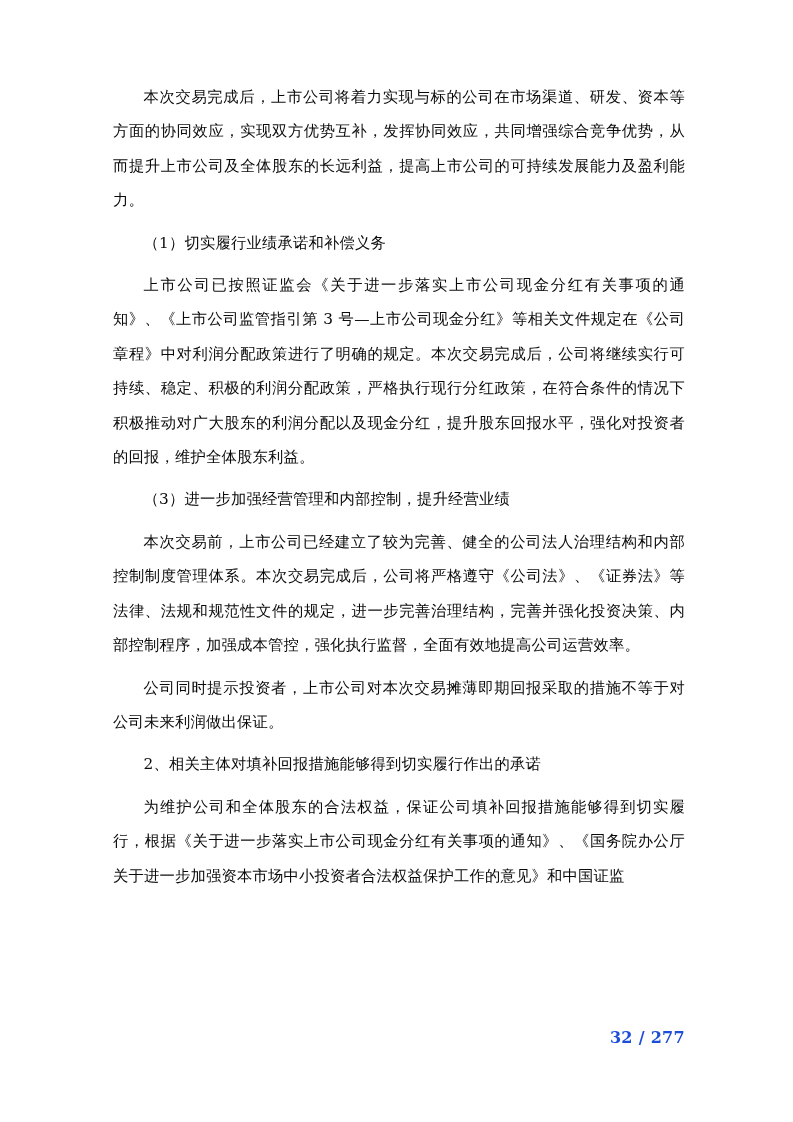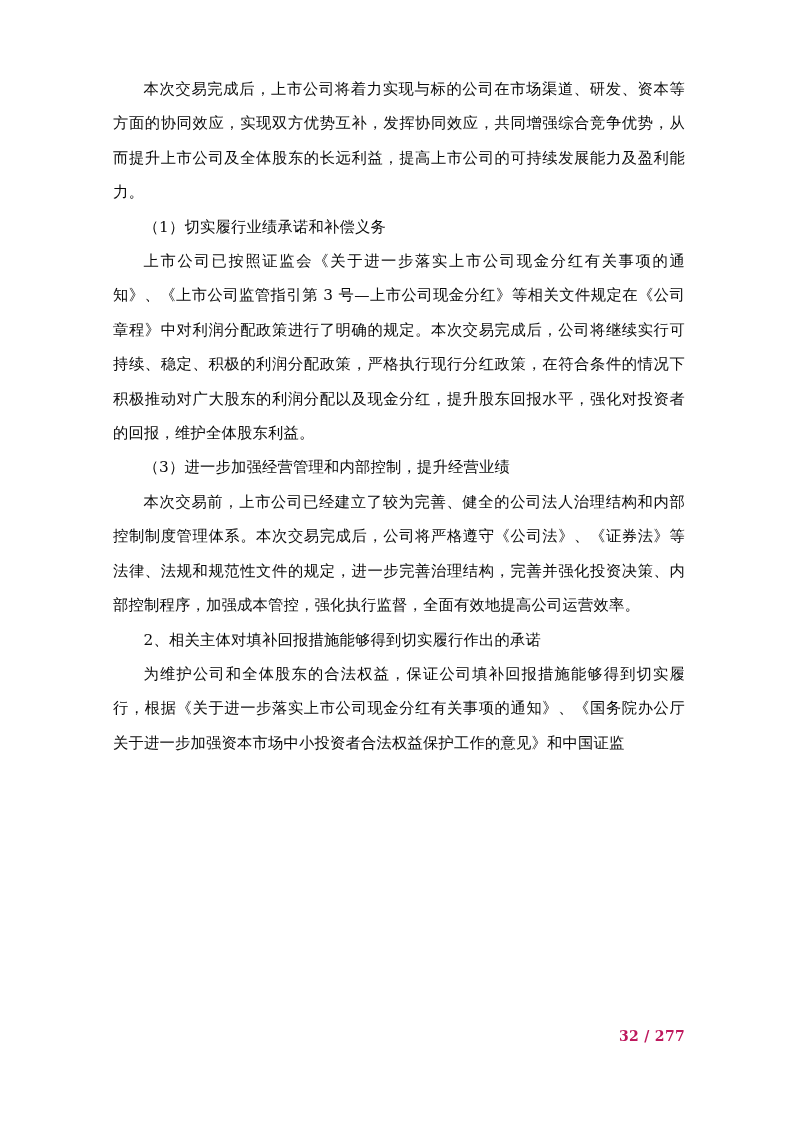--- a/index.html
+++ b/index.html
@@ -20,48 +20,49 @@
     box-sizing: border-box;
     overflow: hidden;
   }
   .content {
     position: absolute;
     left: 113px;
     top: 72px;
     width: 572px;
   }
   p.para {
-    margin: 0 0 0 0;
+    margin: 8px 0 0 0;
     font-size: 15.3px;
     line-height: 34.4px;
     color: #0a0a0a;
     text-align: justify;
     text-justify: inter-ideograph;
     text-indent: 2em;
     letter-spacing: 0.2px;
     font-family: "DejaVu Serif", serif;
   }
   .footer {
     position: absolute;
     right: 108px;
     top: 1028px;
-    font-size: 14px;
+    font-size: 16px;
     font-weight: bold;
-    color: #be185d;
+    color: #1d4ed8;
     font-family: "DejaVu Serif", serif;
     letter-spacing: 0.3px;
   }
 </style>
 </head>
 <body>
 
 <div class="page">
   <div class="content">
     <p class="para">本次交易完成后，上市公司将着力实现与标的公司在市场渠道、研发、资本等方面的协同效应，实现双方优势互补，发挥协同效应，共同增强综合竞争优势，从而提升上市公司及全体股东的长远利益，提高上市公司的可持续发展能力及盈利能力。</p>
     <p class="para">（1）切实履行业绩承诺和补偿义务</p>
     <p class="para">上市公司已按照证监会《关于进一步落实上市公司现金分红有关事项的通知》、《上市公司监管指引第 3 号—上市公司现金分红》等相关文件规定在《公司章程》中对利润分配政策进行了明确的规定。本次交易完成后，公司将继续实行可持续、稳定、积极的利润分配政策，严格执行现行分红政策，在符合条件的情况下积极推动对广大股东的利润分配以及现金分红，提升股东回报水平，强化对投资者的回报，维护全体股东利益。</p>
     <p class="para">（3）进一步加强经营管理和内部控制，提升经营业绩</p>
     <p class="para">本次交易前，上市公司已经建立了较为完善、健全的公司法人治理结构和内部控制制度管理体系。本次交易完成后，公司将严格遵守《公司法》、《证券法》等法律、法规和规范性文件的规定，进一步完善治理结构，完善并强化投资决策、内部控制程序，加强成本管控，强化执行监督，全面有效地提高公司运营效率。</p>
+    <p class="para">公司同时提示投资者，上市公司对本次交易摊薄即期回报采取的措施不等于对公司未来利润做出保证。</p>
     <p class="para">2、相关主体对填补回报措施能够得到切实履行作出的承诺</p>
     <p class="para">为维护公司和全体股东的合法权益，保证公司填补回报措施能够得到切实履行，根据《关于进一步落实上市公司现金分红有关事项的通知》、《国务院办公厅关于进一步加强资本市场中小投资者合法权益保护工作的意见》和中国证监</p>
   </div>
   <div class="footer">32 / 277</div>
 </div>
 
 </body></html>

